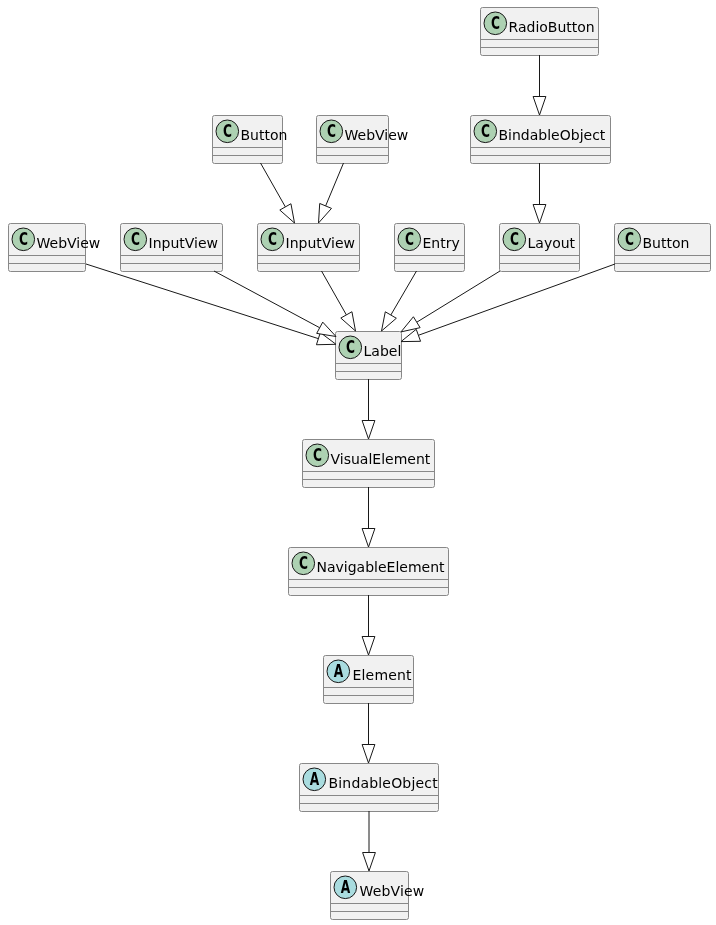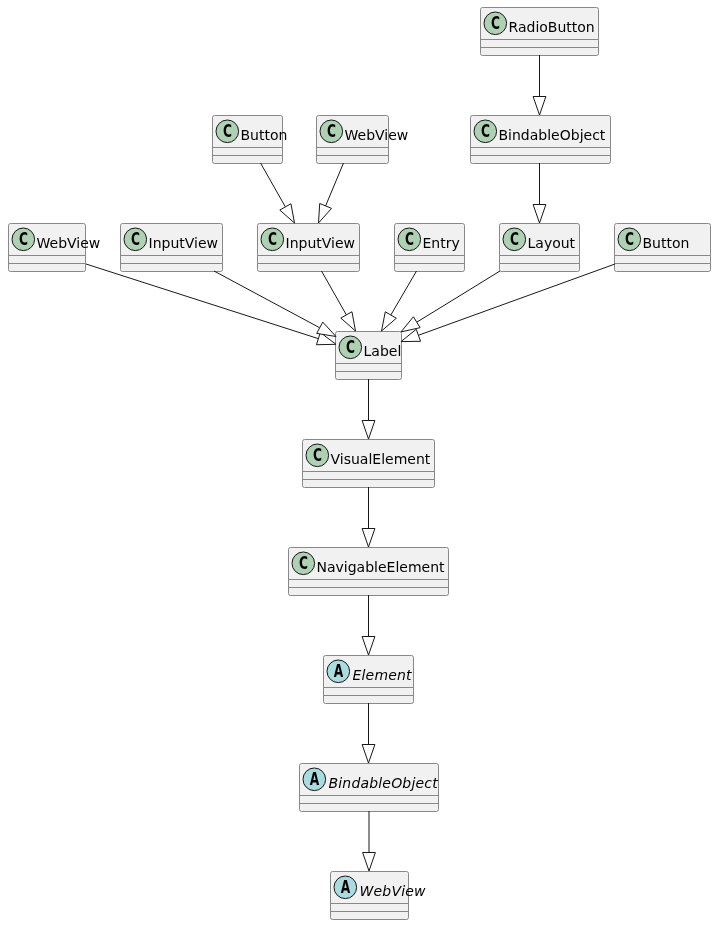--- a/index.html
+++ b/index.html
@@ -15,21 +15,21 @@
   .class-box .hdr { position:absolute; left:0; top:0; height:32px; }
   .stereo { position:absolute; left:3.5px; top:4.5px; width:23px; height:23px;
             box-sizing:border-box; }
   .stereo-letter { position:absolute; left:0px; top:0px; width:23px; height:23px;
                    line-height:23px; text-align:center;
                    font-size:17px; font-weight:bold; color:#000000;
                    transform:scaleX(0.72) translateZ(0); }
   .cls-name { position:absolute; left:28.5px; top:4px; height:32px; line-height:32px;
               font-size:14px; color:#000000; white-space:nowrap;
               transform:translateZ(0); }
-  .cls-name.abstract { font-style:italic; transform:translateZ(0) scale(1);
+  .cls-name.abstract { transform:translateZ(0) scale(1);
                        letter-spacing:0.18px; margin-left:1px; }
 </style>
 </head>
 <body>
 
 <div id="diagram">
   <div id="classes-layer">
   <div class="class-box" style="left: 480px; top: 7px; width: 119px; height: 48px;">
     <svg class="frame" width="119" height="50" viewBox="0 0 119 50">
           <rect x="0.5" y="0.5" width="118" height="48" rx="2" ry="2" fill="#F1F1F1" stroke="#888888" stroke-width="1"></rect>

